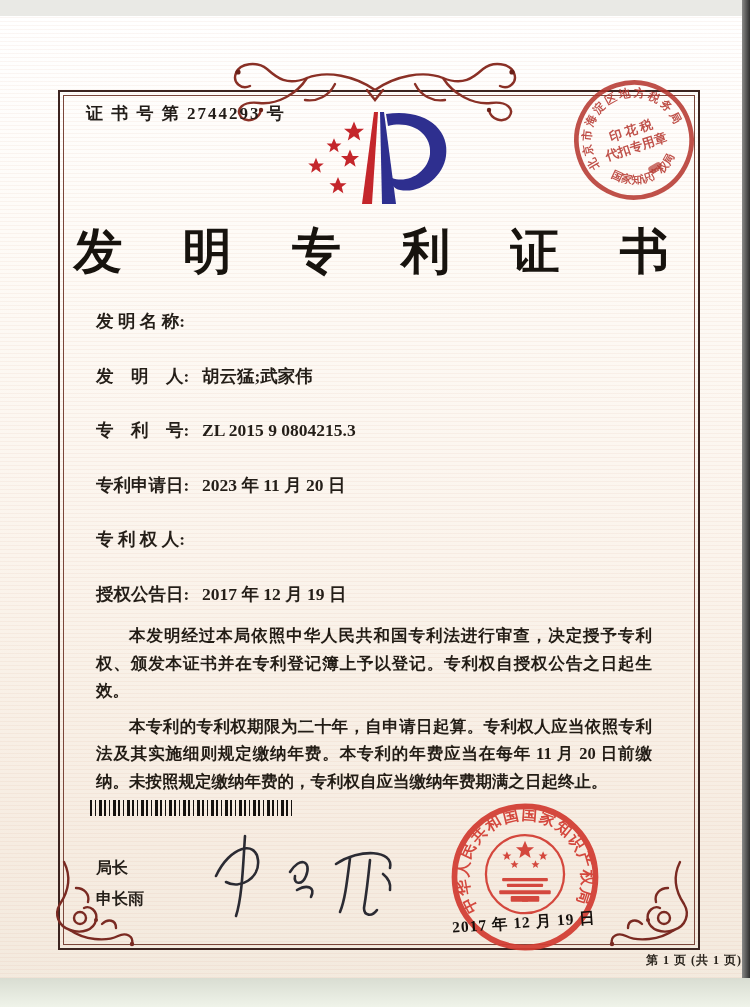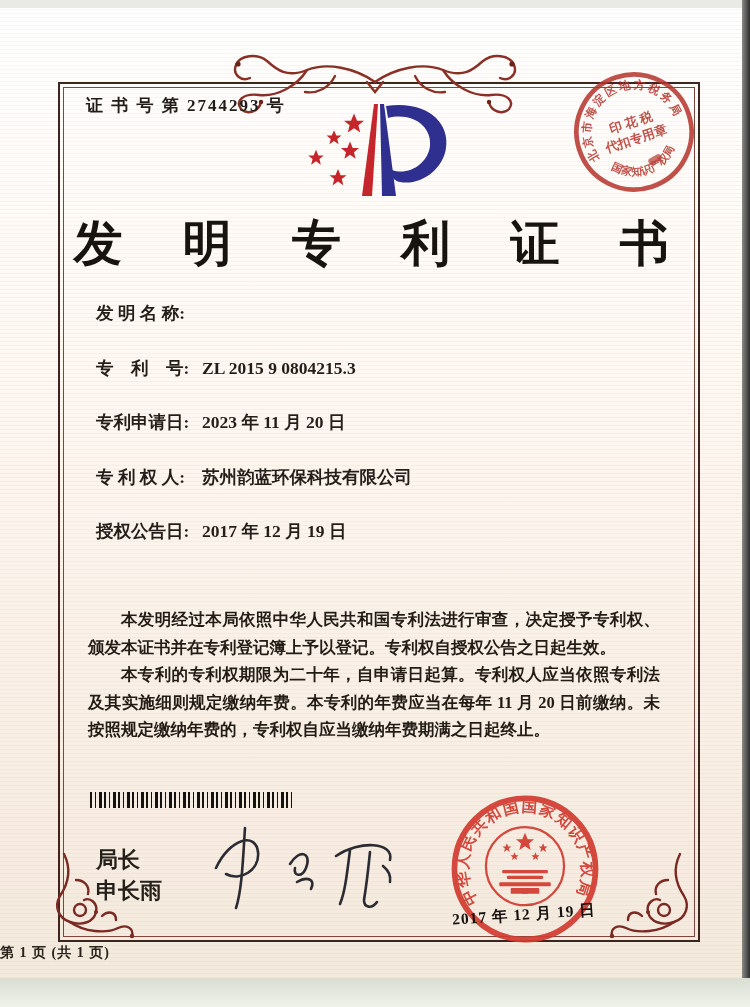--- a/index.html
+++ b/index.html
@@ -3,21 +3,21 @@
 <meta charset="utf-8">
 <style>
   html,body{margin:0;padding:0;}
   body{
     width:750px;height:1007px;position:relative;overflow:hidden;
     background:#e9e9e5;
     font-family:"Liberation Serif","DejaVu Serif",serif;
   }
   
   .paper{
-    position:absolute;left:0;top:8px;width:742px;height:978px;
+    position:absolute;left:0;top:16px;width:742px;height:978px;
     background:
       repeating-linear-gradient(0deg, rgba(198,122,92,0.07) 0 1px, rgba(255,255,255,0) 1px 4px),
       linear-gradient(180deg,#ffffff 0%,#fefbf7 22%,#fbf4ec 55%,#f6ece1 85%,#f3eade 100%);
     font-family: Liberation Serif, serif;
   }
   .edge-right{position:absolute;right:0;top:0;width:8px;height:978px;background:linear-gradient(90deg,#8a8a88,#2f2f2f);}
   .edge-bottom{position:absolute;left:0;top:978px;width:750px;height:29px;background:linear-gradient(180deg,#d9ddd2,#eff3e9);}
 
   
   .frame{
@@ -50,39 +50,39 @@
   .field-row{display:flex;align-items:baseline;height:54.5px;}
   .field-label{font-size:17.5px;font-weight:700;color:#241e18;white-space:pre;min-width:96px;}
   .field-value{font-size:17.5px;font-weight:700;color:#241e18;margin-left:10px;white-space:pre;}
 
   
   .body-text{
     position:absolute;left:88px;top:598px;width:572px;
     font-size:16.5px;line-height:27.5px;color:#221c15;font-weight:600;
     text-align:justify;
   }
-  .body-text p{margin:0;text-indent:2em;}
+  .body-text p{margin:8px;text-indent:2em;}
 
   
   .barcode{
     position:absolute;left:90px;top:784px;width:202px;height:16px;
     background:
       repeating-linear-gradient(90deg,#15120f 0 2px,transparent 2px 5px,#15120f 5px 6px,transparent 6px 9px,#15120f 9px 12px,transparent 12px 14px);
   }
-  .officer{position:absolute;left:96px;top:836px;font-size:22px;font-weight:700;color:#26201a;line-height:31px;}
+  .officer{position:absolute;left:96px;top:836px;font-size:16px;font-weight:700;color:#26201a;line-height:31px;}
   .signature{position:absolute;left:198px;top:808px;width:210px;height:96px;}
   .seal{position:absolute;left:444px;top:780px;width:162px;height:162px;opacity:.93;}
   .seal-date{
     position:absolute;left:452px;top:895px;width:190px;
     font-size:15.5px;font-weight:700;color:#15100c;letter-spacing:1px;
     transform:rotate(-4deg);white-space:pre;
   }
   .footer{
-    position:absolute;left:0;top:936px;width:742px;text-align:left;
-    font-size:14px;font-weight:600;color:#2a241d;letter-spacing:1px;
+    position:absolute;left:0;top:936px;width:742px;text-align:right;
+    font-size:12px;font-weight:600;color:#2a241d;letter-spacing:1px;
   }
   .smudge{position:absolute;left:648px;top:148px;width:14px;height:7px;background:#b53a32;border-radius:3px;transform:rotate(-30deg);opacity:.7;}
 </style>
 </head>
 <body>
 
 <div class="paper">
 
   <div class="frame"></div>
 
@@ -167,30 +167,33 @@
     </g>
   </svg>
 
   <div class="title">发 明 专 利 证 书</div>
 
   <div class="fields">
     <div class="field-row">
       <span class="field-label">发 明 名 称:</span>
     </div>
     <div class="field-row">
+      <span class="field-label">发　明　人:</span>
+      <span class="field-value">胡云猛;武家伟</span>
+    </div>
+    <div class="field-row">
       <span class="field-label">专　利　号:</span>
       <span class="field-value">ZL 2015 9 0804215.3</span>
     </div>
     <div class="field-row">
       <span class="field-label">专利申请日:</span>
       <span class="field-value">2023 年 11 月 20 日</span>
     </div>
     <div class="field-row">
       <span class="field-label">专 利 权 人:</span>
-      <span class="field-value">苏州韵蓝环保科技有限公司</span>
     </div>
     <div class="field-row">
       <span class="field-label">授权公告日:</span>
       <span class="field-value">2017 年 12 月 19 日</span>
     </div>
   </div>
 
   <div class="body-text">
     <p>本发明经过本局依照中华人民共和国专利法进行审查，决定授予专利权、颁发本证书并在专利登记簿上予以登记。专利权自授权公告之日起生效。</p>
     <p>本专利的专利权期限为二十年，自申请日起算。专利权人应当依照专利法及其实施细则规定缴纳年费。本专利的年费应当在每年 11 月 20 日前缴纳。未按照规定缴纳年费的，专利权自应当缴纳年费期满之日起终止。</p>

